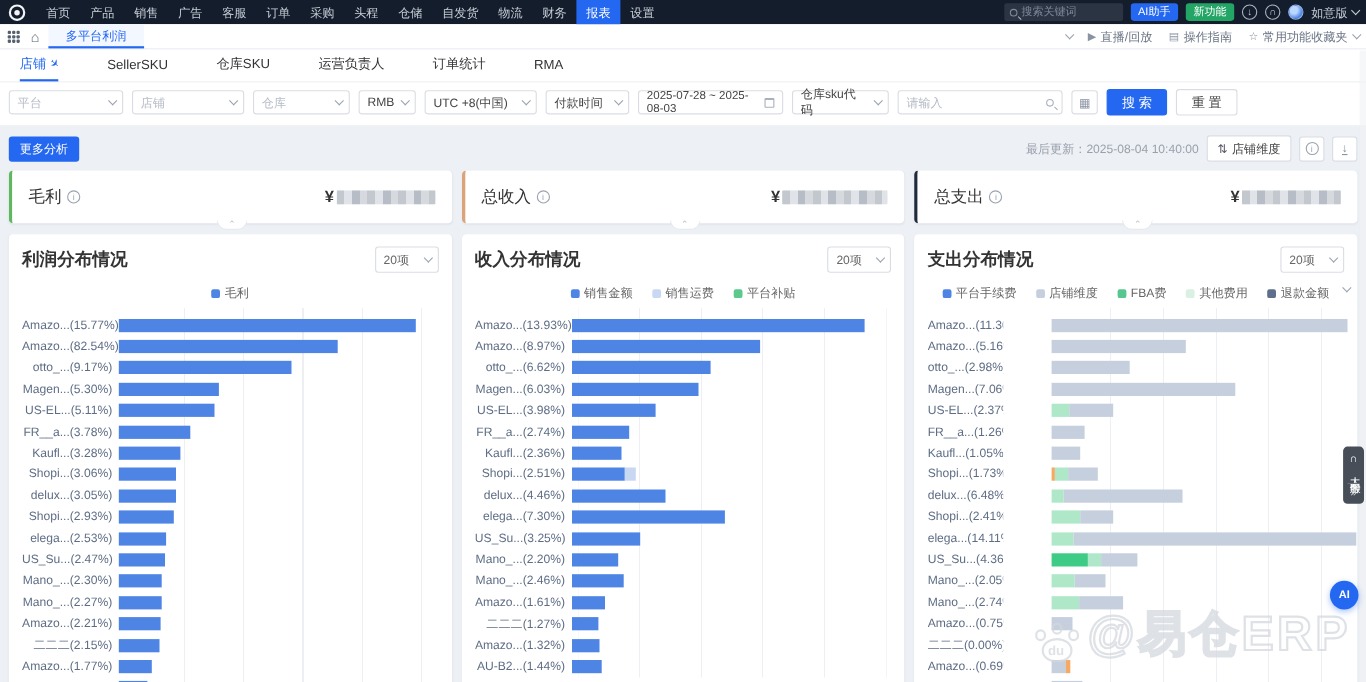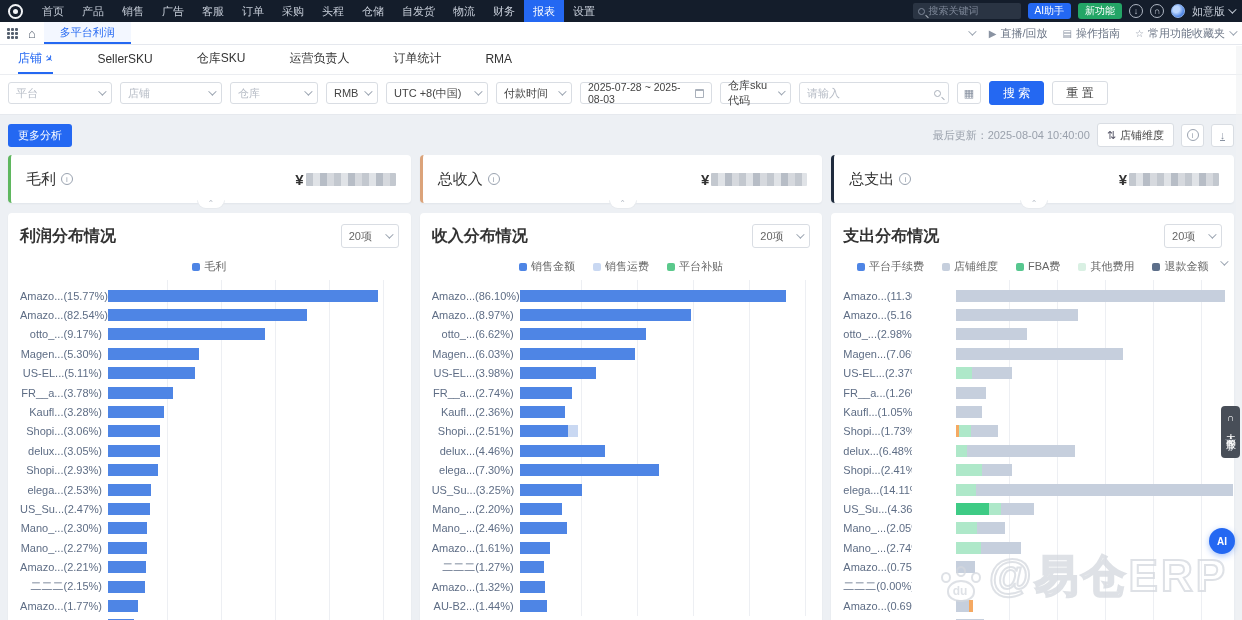--- a/index.html
+++ b/index.html
@@ -226,21 +226,21 @@
       <span class="chev gray"></span>
   </div>
   <div class="sel" style="width:76px">
     <span class="val">付款时间</span>
       <span class="chev gray"></span>
   </div>
   <div class="sel" style="width:132px">
     <span class="val" style="font-size:10.5px">2025-07-28  ~  2025-08-03</span>
     <span style="width:9px;height:9px;border:1px solid #aab1bb;border-top-width:2px;border-radius:1px;flex:none;"></span>
   </div>
-  <div class="sel" style="width:71px">
+  <div class="sel" style="width:88px">
     <span class="val">仓库sku代码</span>
       <span class="chev gray"></span>
   </div>
   <div class="inp" style="width:150px;justify-content:space-between">
     <span>请输入</span>
     <span class="mag"></span>
   </div>
   <span class="sq-btn">▦</span>
   <span class="btn btn-primary">搜 索</span>
   <span class="btn btn-plain">重 置</span>
@@ -446,21 +446,21 @@
             <span>销售运费</span>
           </span>
           <span class="li">
             <span class="sw" style="background: rgb(91, 201, 140);"></span>
             <span>平台补贴</span>
           </span>
         </div>
       <div class="rows">
           <div class="grid-lines" style="left: 94px; background: repeating-linear-gradient(to right, transparent 0px, transparent 55px, rgb(237, 239, 243) 55px, rgb(237, 239, 243) 56px);"></div>
           <div class="crow">
-            <span class="clabel" style="width: 88px;">Amazo...(86.10%)</span>
+            <span class="clabel" style="width: 88px;">Amazo...(13.93%)</span>
             <span class="ctrack">
               <span class="seg" style="width: 91.6447%; background: rgb(78, 133, 229);"></span>
             </span>
           </div>
           <div class="crow">
             <span class="clabel" style="width: 88px;">Amazo...(8.97%)</span>
             <span class="ctrack">
               <span class="seg" style="width: 59.0132%; background: rgb(78, 133, 229);"></span>
             </span>
           </div>

